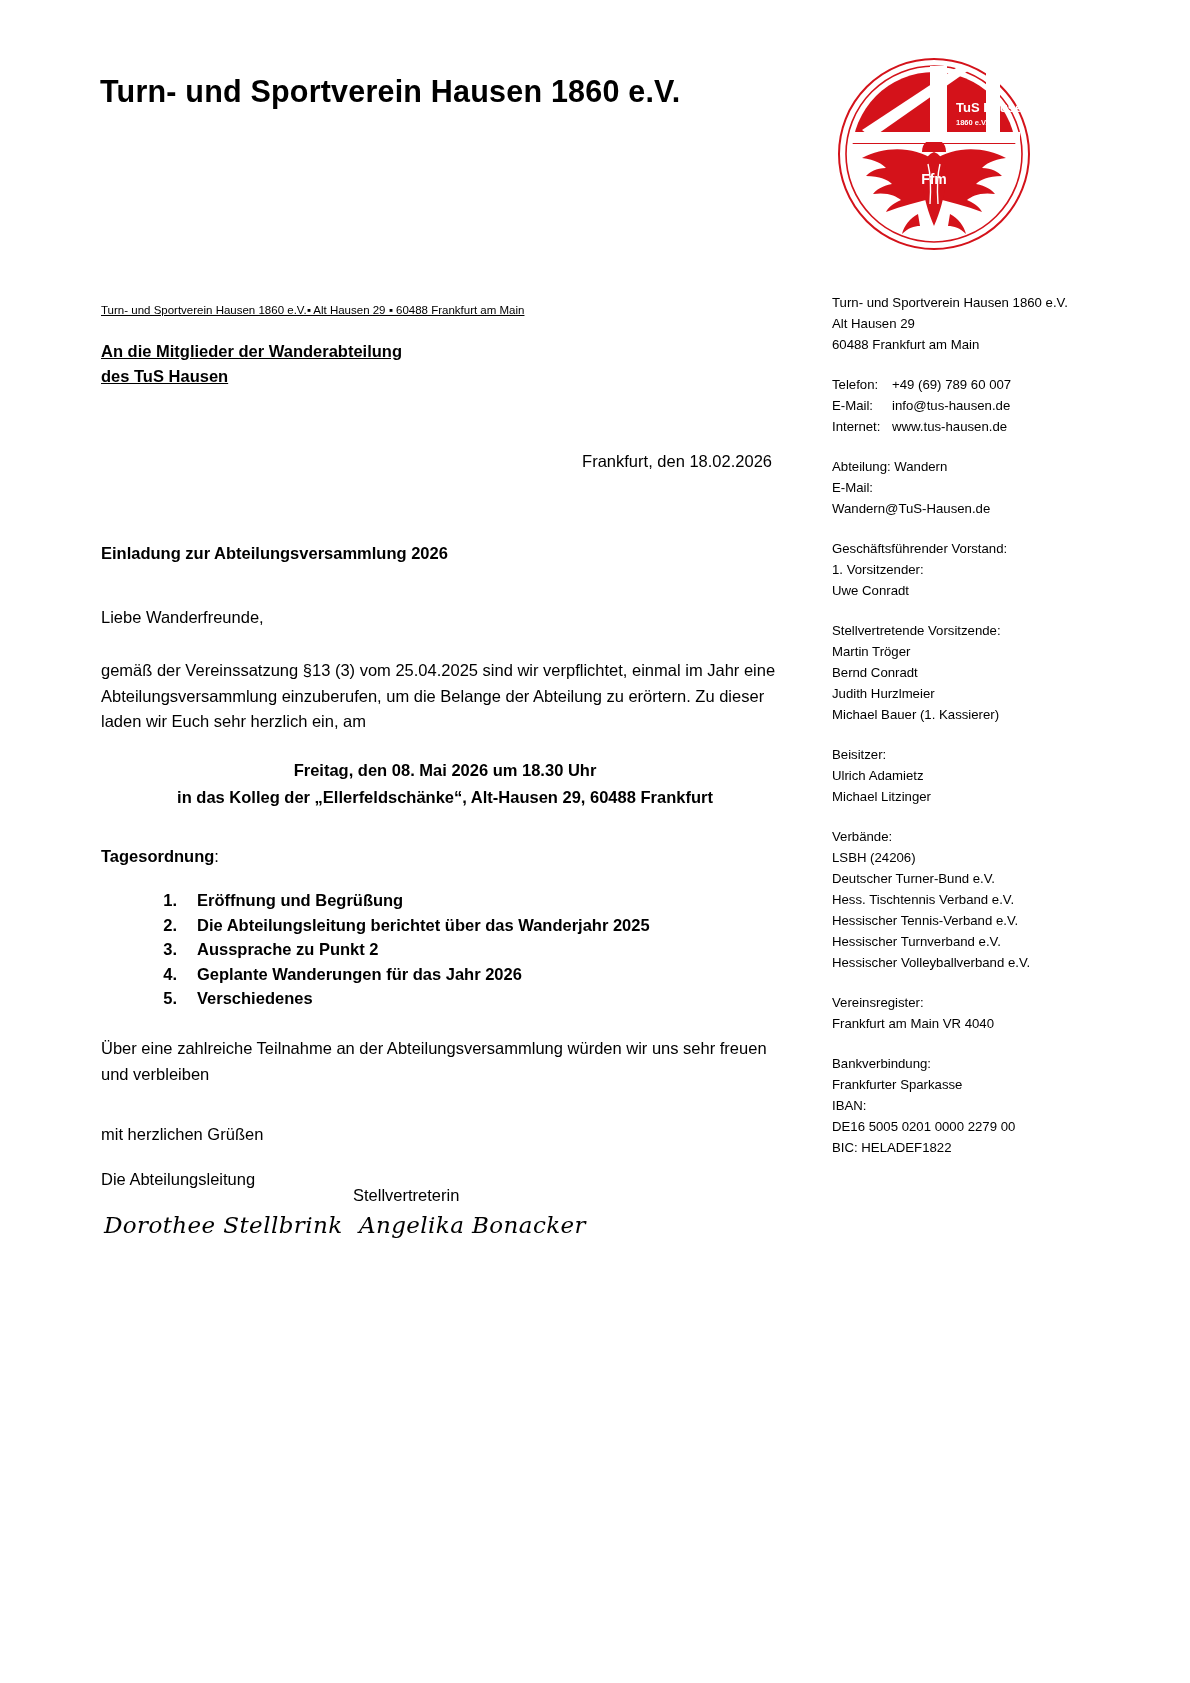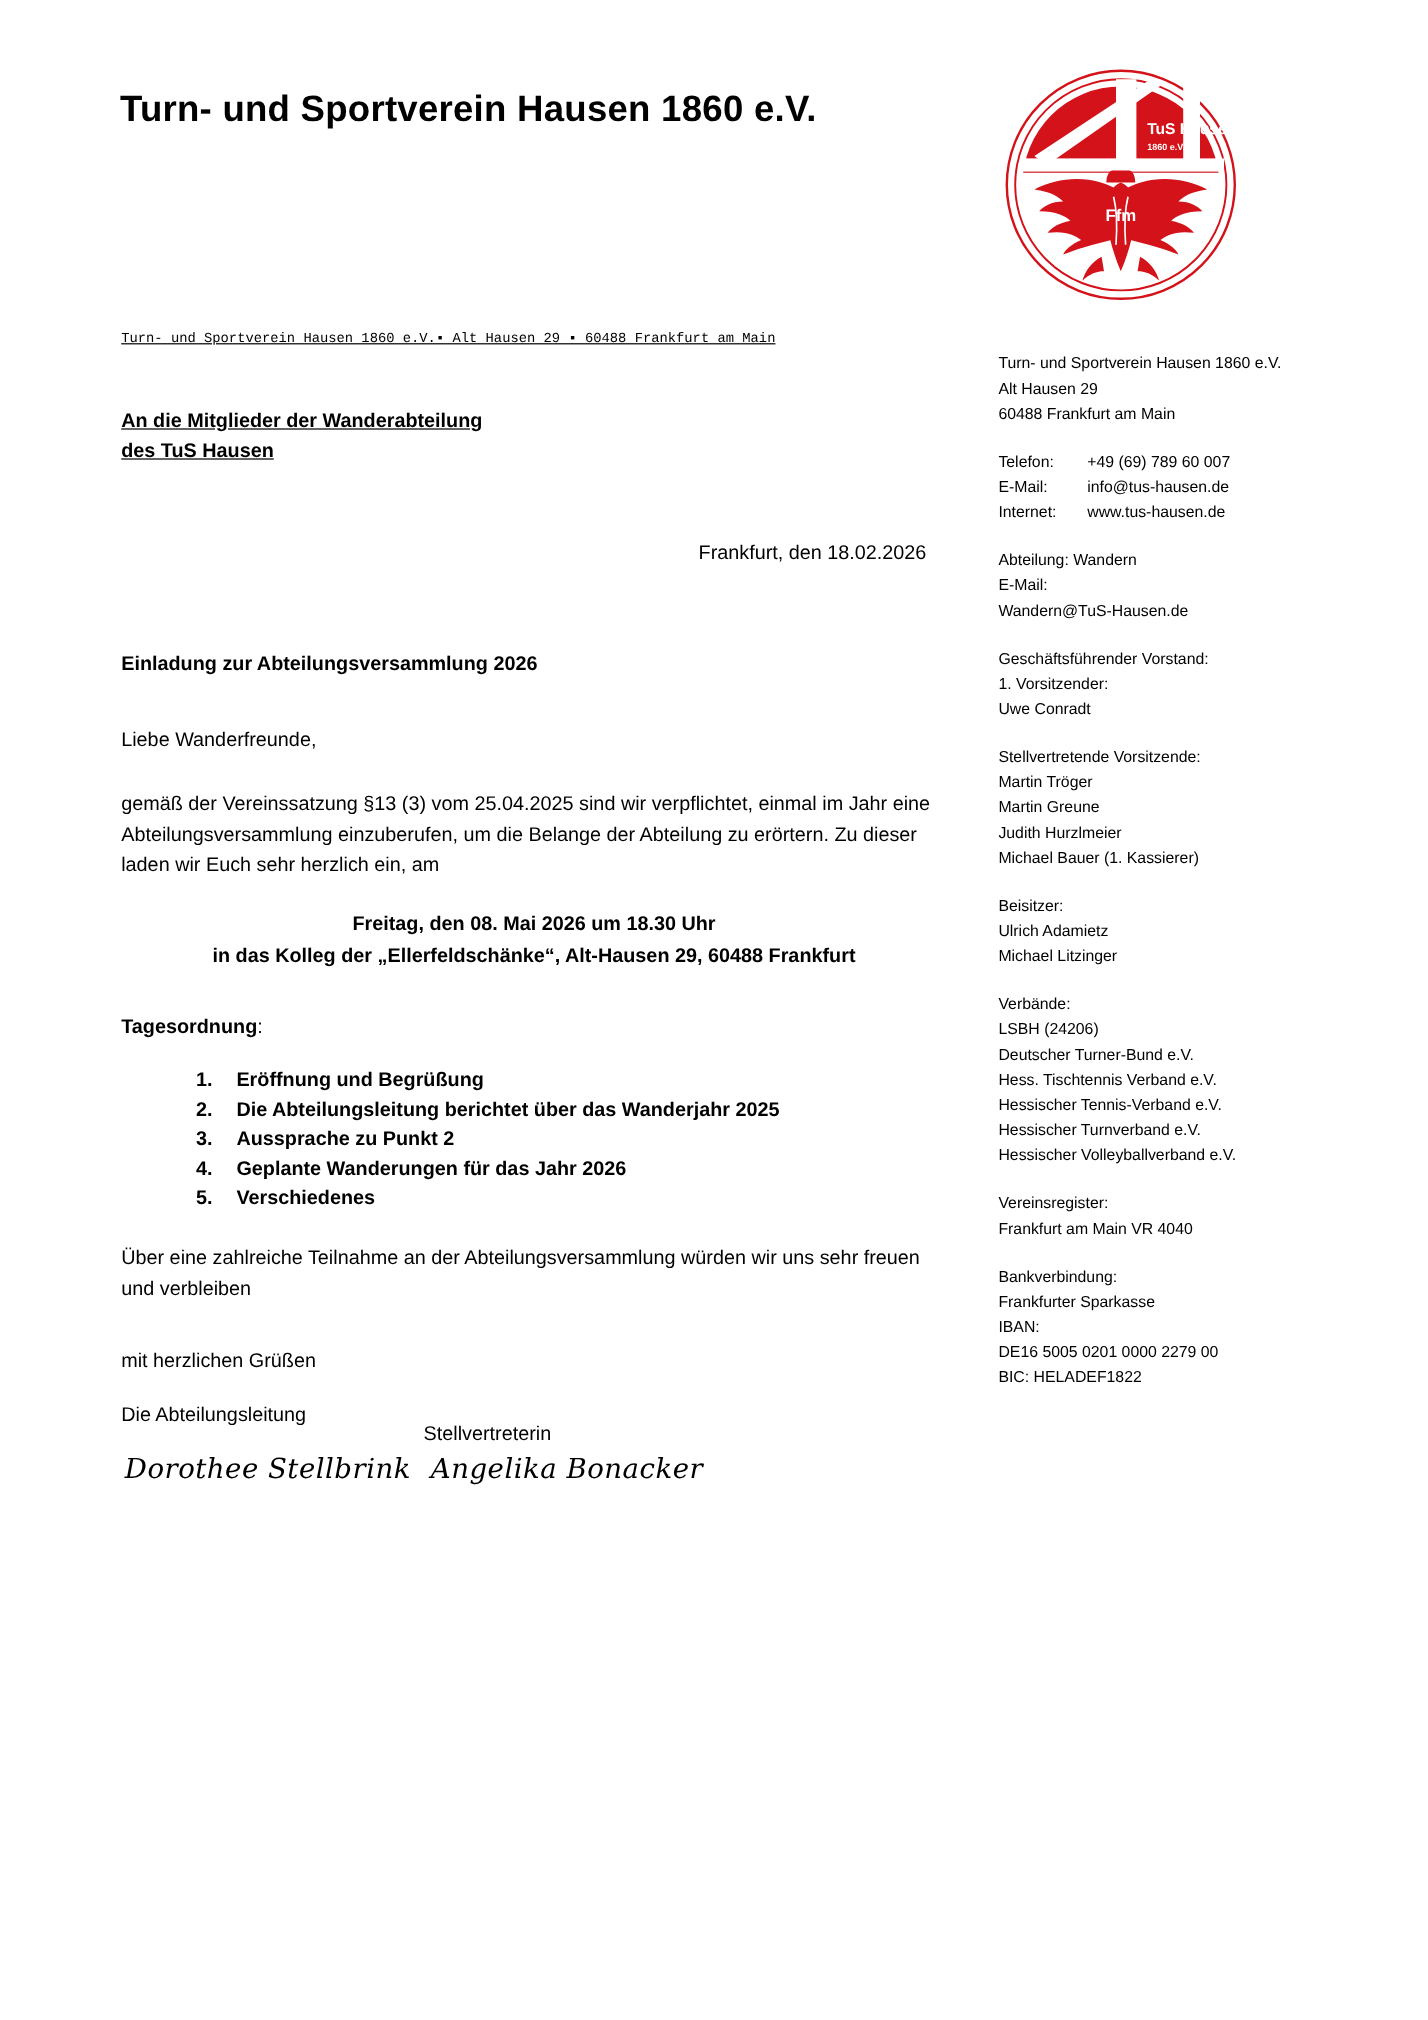--- a/index.html
+++ b/index.html
@@ -39,25 +39,24 @@
     top: 56px;
     width: 196px;
     height: 196px;
   }
   .logo-wrap svg { display: block; width: 196px; height: 196px; }
 
   
   .sender-line {
     position: absolute;
     left: 101px;
-    top: 276px;
+    top: 304px;
     font-size: 11.5px;
     text-decoration: underline;
     white-space: nowrap;
-    font-family: Liberation Mono, monospace;
   }
 
   .recipient {
     position: absolute;
     left: 101px;
     top: 339px;
     font-size: 16.5px;
     font-weight: bold;
     line-height: 25px;
   }
@@ -184,21 +183,21 @@
     left: 832px;
     top: 292px;
     width: 260px;
     font-size: 13.2px;
     line-height: 21px;
   }
   .sb-block { margin-bottom: 19px; }
   .sb-block div { white-space: nowrap; }
   .sb-kv { display: flex; }
   .sb-kv .k { flex: 0 0 auto; }
-  .sb-kv .v { margin-left: 20px; }
+  .sb-kv .v { margin-left: 6px; }
   .sb-kv .k.w1 { min-width: 54px; }
 </style>
 </head>
 <body>
 
 <div class="page">
 
   <div class="letterhead-title">Turn- und Sportverein Hausen 1860 e.V.</div>
 
   <div class="logo-wrap">
@@ -346,21 +345,21 @@
 
     <div class="sb-block">
       <div>Geschäftsführender Vorstand:</div>
       <div>1. Vorsitzender:</div>
       <div>Uwe Conradt</div>
     </div>
 
     <div class="sb-block">
       <div>Stellvertretende Vorsitzende:</div>
       <div>Martin Tröger</div>
-      <div>Martin Greune</div>
+      <div>Bernd Conradt</div>
       <div>Judith Hurzlmeier</div>
       <div>Michael Bauer (1. Kassierer)</div>
     </div>
 
     <div class="sb-block">
       <div>Beisitzer:</div>
       <div>Ulrich Adamietz</div>
       <div>Michael Litzinger</div>
     </div>
 

